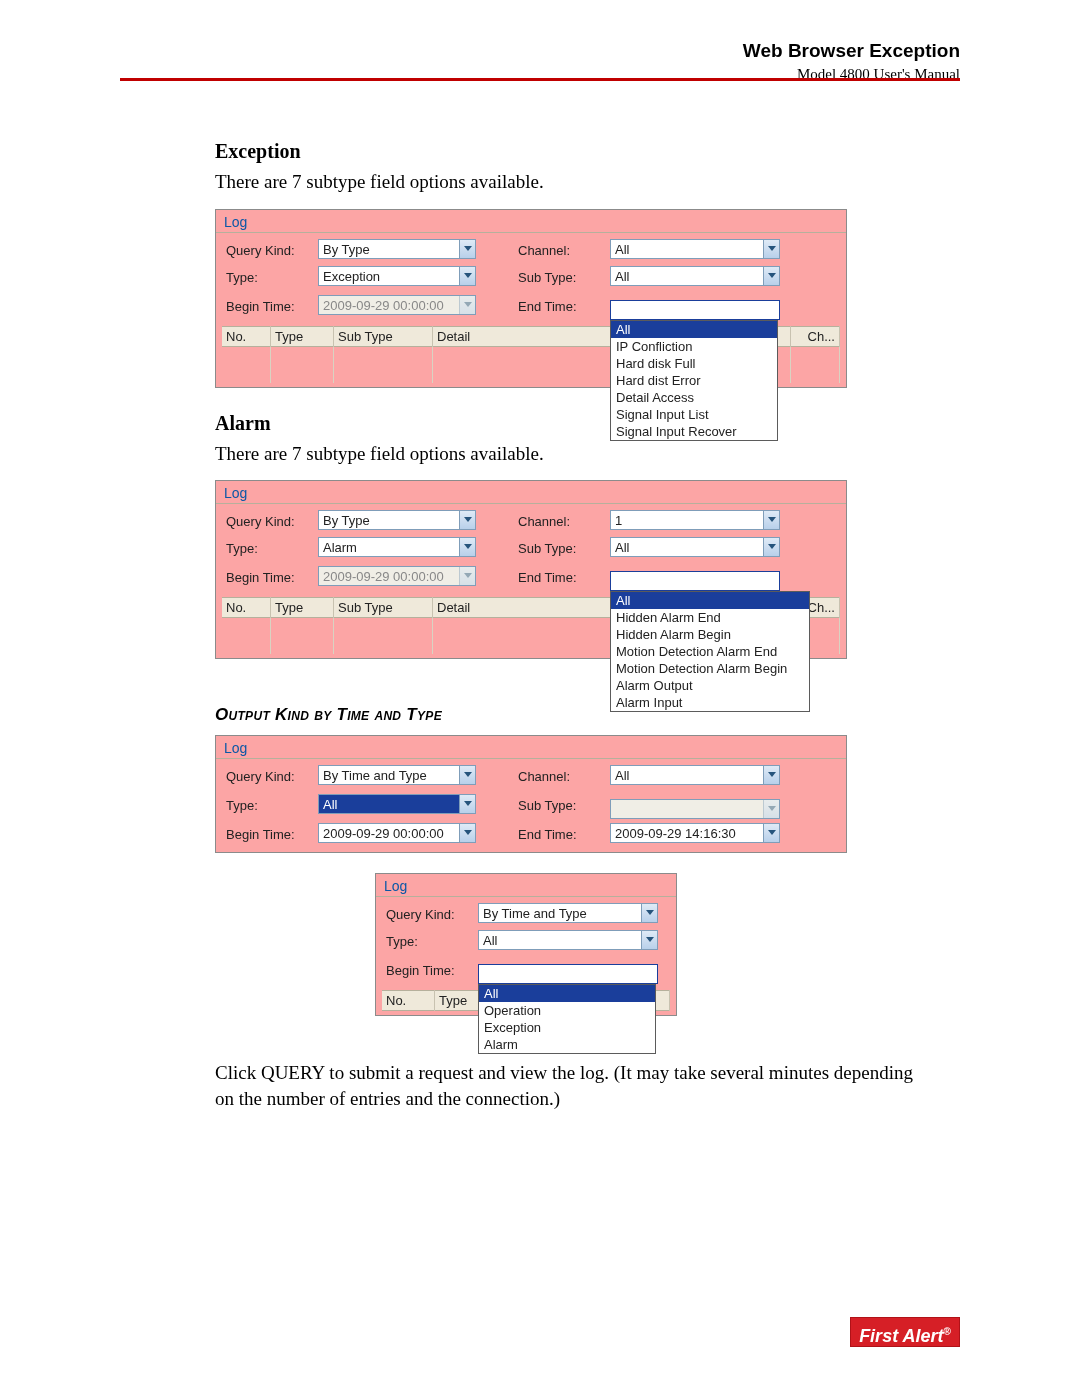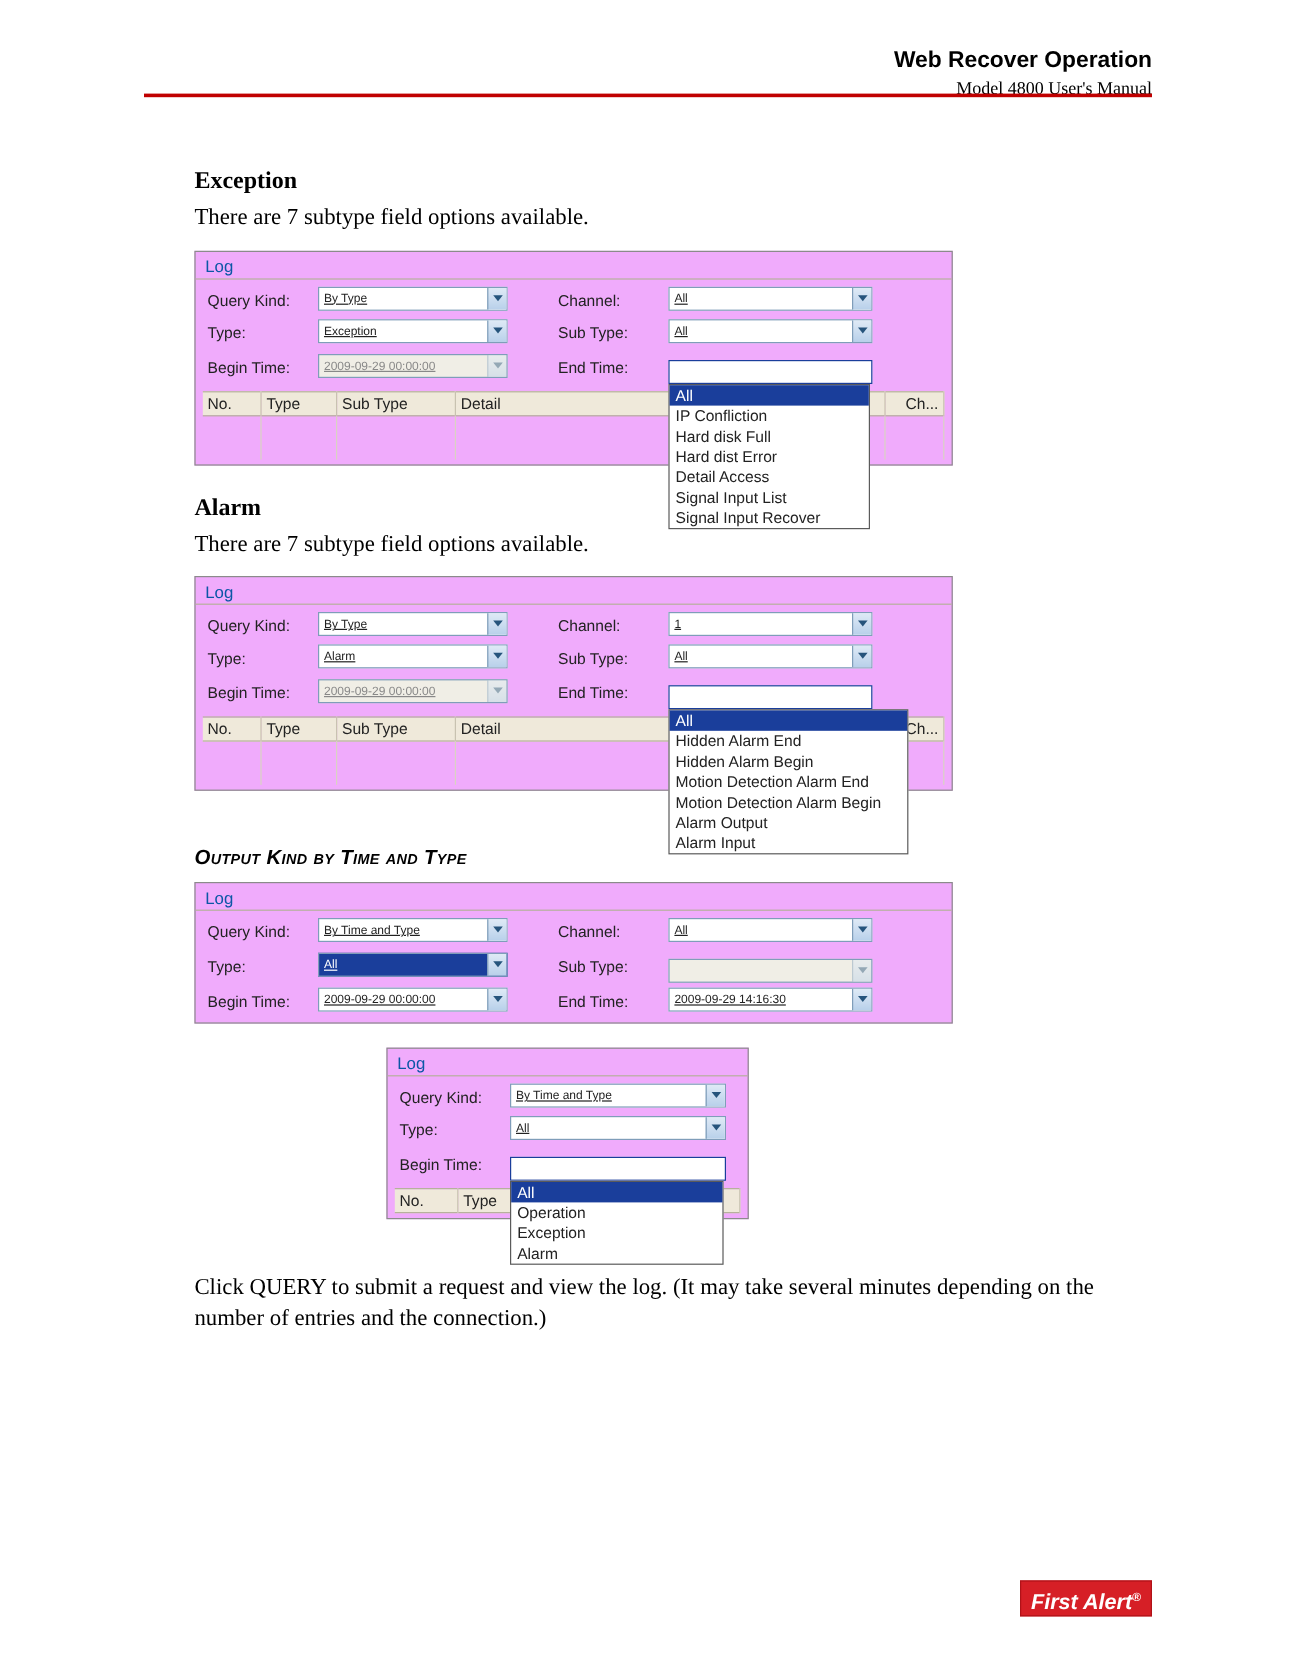--- a/index.html
+++ b/index.html
@@ -2,54 +2,54 @@
 <html><head>
 <meta charset="utf-8">
 <style>
   html,body{margin:0;padding:0;background:#fff;}
   body{font-family:"Times New Roman",Times,serif;color:#000;}
   .page{width:1080px;height:1397px;position:relative;padding:60px 120px 0 120px;box-sizing:border-box;}
   .hdr-right{position:absolute;top:40px;right:120px;text-align:right;}
   .hdr-title{font-family:Arial,Helvetica,sans-serif;font-weight:bold;font-size:19px;margin-bottom:4px;}
   .hdr-sub{font-family:"Times New Roman",serif;font-size:15px;}
   .red-rule{position:absolute;left:120px;right:120px;top:78px;height:3px;background:#c00000;}
-  .content{margin-top:80px;margin-left:42px;margin-right:40px;}
+  .content{margin-top:80px;margin-left:95px;margin-right:40px;}
   h3.sec{font-family:"Times New Roman",serif;font-weight:bold;font-size:20px;margin:24px 0 6px 0;}
   p.body{font-size:19px;margin:4px 0 14px 0;line-height:1.35;}
   .subhdr{font-family:Arial,Helvetica,sans-serif;font-weight:bold;font-style:italic;font-variant:small-caps;font-size:17px;letter-spacing:.3px;margin:46px 0 10px 0;}
   
-  .panel{border:1px solid #8b8b8b;background:#f0abfc;font-family:Tahoma,Arial,sans-serif;font-size:13px;color:#222;margin:6px 0 20px 0;}
+  .panel{border:1px solid #8b8b8b;background:#fca5a5;font-family:Tahoma,Arial,sans-serif;font-size:13px;color:#222;margin:6px 0 20px 0;}
   .panel .title{color:#0b57a6;font-size:14px;padding:4px 8px 0 8px;}
   .panel .rule{height:1px;background:#b6b09c;margin:2px 0 4px 0;}
   .panel table.form{border-collapse:collapse;margin:0 6px 4px 6px;}
   .panel table.form td{padding:2px 4px;vertical-align:middle;white-space:nowrap;}
   .lbl{width:84px;}
   .sel{position:relative;display:inline-block;height:20px;border:1px solid #7f9db9;background:#fff;box-sizing:border-box;}
   .sel.dis{background:#f0eee6;color:#888;}
-  .sel .val{display:block;padding:2px 18px 2px 4px;font-size:10px;line-height:15px;white-space:nowrap;overflow:hidden;text-decoration:underline;}
+  .sel .val{display:block;padding:2px 18px 2px 4px;font-size:13px;line-height:15px;white-space:nowrap;overflow:hidden;}
   .sel .arr{position:absolute;right:0;top:0;width:16px;height:100%;background:linear-gradient(#dfeaf6,#b8d0ea);border-left:1px solid #7f9db9;box-sizing:border-box;}
   .sel .arr::after{content:"";position:absolute;left:4px;top:6px;border-left:4px solid transparent;border-right:4px solid transparent;border-top:5px solid #26547c;}
   .sel.dis .arr{opacity:.45;}
   .w150{width:158px;} .w168{width:170px;}
   .drop{position:absolute;left:-1px;top:19px;background:#fff;border:1px solid #5b5b5b;font-size:13px;min-width:100%;box-sizing:border-box;z-index:5;}
   .drop div{padding:1px 5px;white-space:nowrap;}
   .drop div.hl{background:#1a3e9b;color:#fff;}
   .hdrrow{border-top:1px solid #b6b09c;border-bottom:1px solid #b6b09c;background:#efe9da;}
   .hdrrow td{border-right:1px solid #c8c2b0;padding:2px 4px;font-size:13px;}
   .rows td{border-right:1px solid #d9d3c2;height:14px;}
   .panel.small{width:300px;}
   .logo{position:absolute;right:120px;bottom:50px;width:110px;height:30px;background:#d61f26;border:1px solid #b01218;box-sizing:border-box;color:#fff;font-family:Arial,sans-serif;font-weight:bold;font-style:italic;font-size:18px;line-height:28px;text-align:center;margin-left:44px;}
   .logo sup{font-size:10px;font-style:normal;}
 </style>
 </head>
 <body>
 
 <div class="page">
   <div class="hdr-right">
-    <div class="hdr-title">Web Recover Operation</div>
+    <div class="hdr-title">Web Browser Exception</div>
     <div class="hdr-sub">Model 4800 User's Manual</div>
   </div>
   <div class="red-rule"></div>
 
   <div class="content">
 
     <h3 class="sec">Exception</h3>
     <p class="body">There are 7 subtype field options available.</p>
 
     <div class="panel" style="width:630px;">

